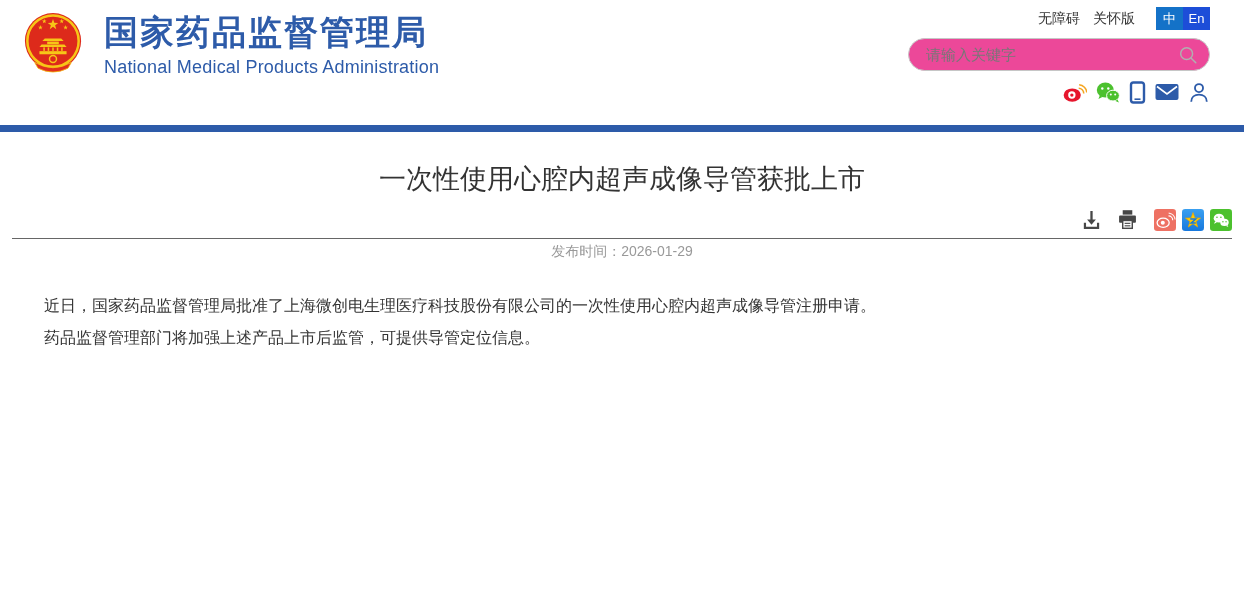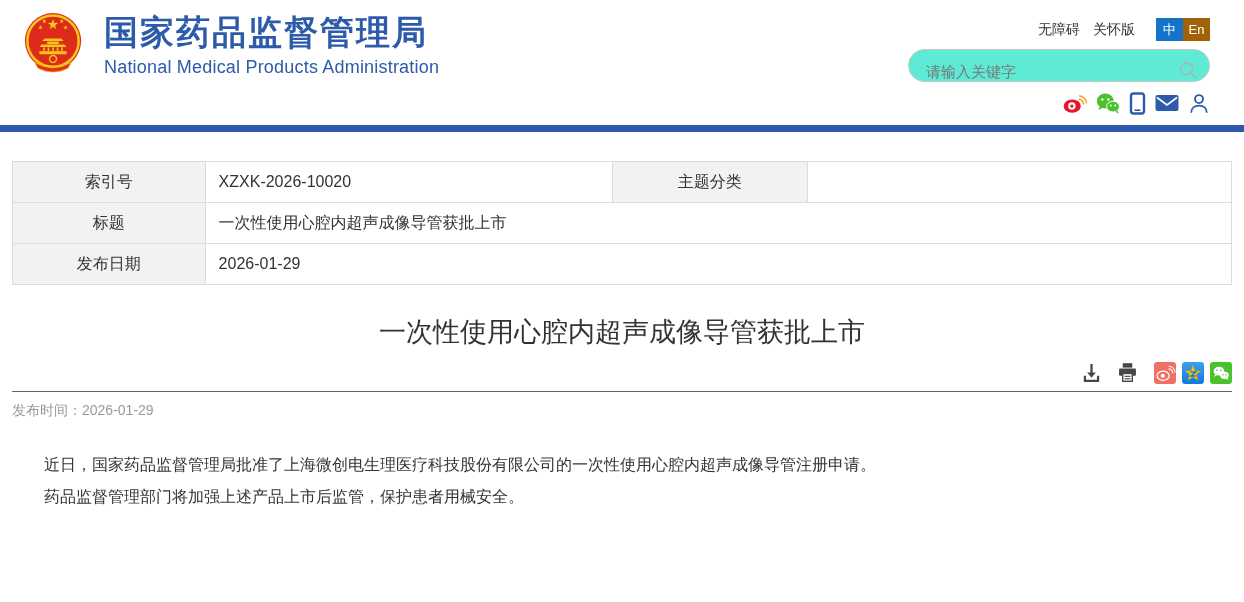--- a/index.html
+++ b/index.html
@@ -7,49 +7,49 @@
   body {
     width:1244px; height:602px; background:#fff; color:#333;
     font-family:"Liberation Sans","DejaVu Sans",sans-serif;
     overflow:hidden;
   }
   
   .header { position:relative; height:125px; background:#fff; }
   .logo-link { position:absolute; left:22px; top:10px; display:flex; align-items:center; gap:20px; text-decoration:none; }
   .site-zh { font-size:34px; font-weight:bold; color:#2d5ba9; letter-spacing:2px; line-height:1.1; }
   .site-en { font-size:18px; color:#2d5ba9; margin-top:6px; letter-spacing:0.2px; }
-  .header-right { position:absolute; right:34px; top:18px; width:302px; }
+  .header-right { position:absolute; right:34px; top:7px; width:302px; }
   .top-links { display:flex; justify-content:flex-end; align-items:center; gap:13px; font-size:14px; color:#333; }
   .top-link { cursor:pointer; }
   .lang { display:flex; margin-left:8px; }
   .lang-btn { width:27px; height:23px; line-height:23px; text-align:center; font-size:13px; color:#fff; cursor:pointer; }
   .lang-zh { background:#1472c8; }
-  .lang-en { background:#a16207; }
+  .lang-en { background:#1d4ed8; }
   .search { margin-top:8px; height:33px; border:1px solid #c6c6c6; border-radius:17px;
-            display:flex; align-items:flex-end; padding:0 10px 0 15px; background:#5eead4; }
+            display:flex; align-items:center; padding:0 10px 0 15px; background:#ec4899; }
   .search input { border:0; outline:0; flex:1; font-size:15px; color:#333; background:transparent; }
   .search input::placeholder { color:#777; }
   .social { display:flex; justify-content:flex-end; align-items:center; gap:9px; margin-top:9px; height:24px; }
   .social .sicon { display:inline-flex; cursor:pointer; }
   
   .blue-bar { height:7px; background:#2d5ba9; }
   
   .main { margin:0 12px; }
   table.info { width:100%; border-collapse:collapse; margin-top:29px; font-size:16px; table-layout:fixed; }
   table.info td { border:1px solid #dcdcdc; height:41px; }
   td.lbl { background:#f2f2f2; text-align:center; color:#333; }
   td.val { padding-left:13px; background:#fff; }
   .c1 { width:15.8%; } .c2 { width:33.4%; } .c3 { width:16%; } .c4 { width:34.8%; }
   .article-title { text-align:center; font-size:27px; font-weight:400; color:#333; margin:30px 0 0 0; line-height:34px; }
   .tools { display:flex; justify-content:flex-end; align-items:center; margin-top:12px; padding-bottom:7px; }
   .tool-btn { display:inline-flex; cursor:pointer; margin-left:13px; }
   .share-group { display:flex; gap:6px; margin-left:15px; }
   .share-btn { display:inline-flex; cursor:pointer; }
   .divider { border:0; border-top:1px solid #666; margin:0; }
-  .pub-time { text-align:left; color:#999; font-size:14px; margin-top:10px; }
+  .pub-time { text-align:center; color:#999; font-size:14px; margin-top:4px; }
   .body-text { margin-top:30px; font-size:16px; line-height:32px; color:#333;font-family:Liberation Mono, monospace; }
   .body-text p { margin:0; text-indent:2em; }
 </style>
 </head>
 <body>
 
 <div class="header">
   <a class="logo-link">
     <span>
       <svg width="62" height="68" viewBox="0 0 64 68">
@@ -140,44 +140,20 @@
         </svg>
       </span>
     </div>
   </div>
 </div>
 
 <div class="blue-bar"></div>
 
 <div class="main">
 
-  <table class="info">
-    <colgroup>
-        <col class="c1">
-        <col class="c2">
-        <col class="c3">
-        <col class="c4">
-      </colgroup>
-    <tbody>
-        <tr>
-      <td class="lbl">索引号</td>
-      <td class="val">XZXK-2026-10020</td>
-      <td class="lbl">主题分类</td>
-      <td class="val"></td>
-    </tr>
-    <tr>
-      <td class="lbl">标题</td>
-      <td class="val" colspan="3">一次性使用心腔内超声成像导管获批上市</td>
-    </tr>
-    <tr>
-      <td class="lbl">发布日期</td>
-      <td class="val" colspan="3">2026-01-29</td>
-    </tr>
-  </tbody>
-    </table>
 
   <h1 class="article-title">一次性使用心腔内超声成像导管获批上市</h1>
 
   <div class="tools">
     <span class="tool-btn">
       <svg width="23" height="23" viewBox="0 0 24 24" fill="#474747">
         <path d="M10.8 3 h2.4 v9 h3.4 L12 17.4 7.4 12 h3.4z"></path>
         <path d="M4 15.4 h2.3 v4.2 h11.4 v-4.2 H20 V22 H4z"></path>
       </svg>
     </span>
@@ -228,15 +204,15 @@
       </span>
     </span>
   </div>
 
   <hr class="divider">
 
   <div class="pub-time">发布时间：2026-01-29</div>
 
   <div class="body-text">
     <p>近日，国家药品监督管理局批准了上海微创电生理医疗科技股份有限公司的一次性使用心腔内超声成像导管注册申请。</p>
-    <p>药品监督管理部门将加强上述产品上市后监管，保护患者用械安全。</p>
+    <p>药品监督管理部门将加强上述产品上市后监管，可提供导管定位信息。</p>
   </div>
 </div>
 
 </body></html>

